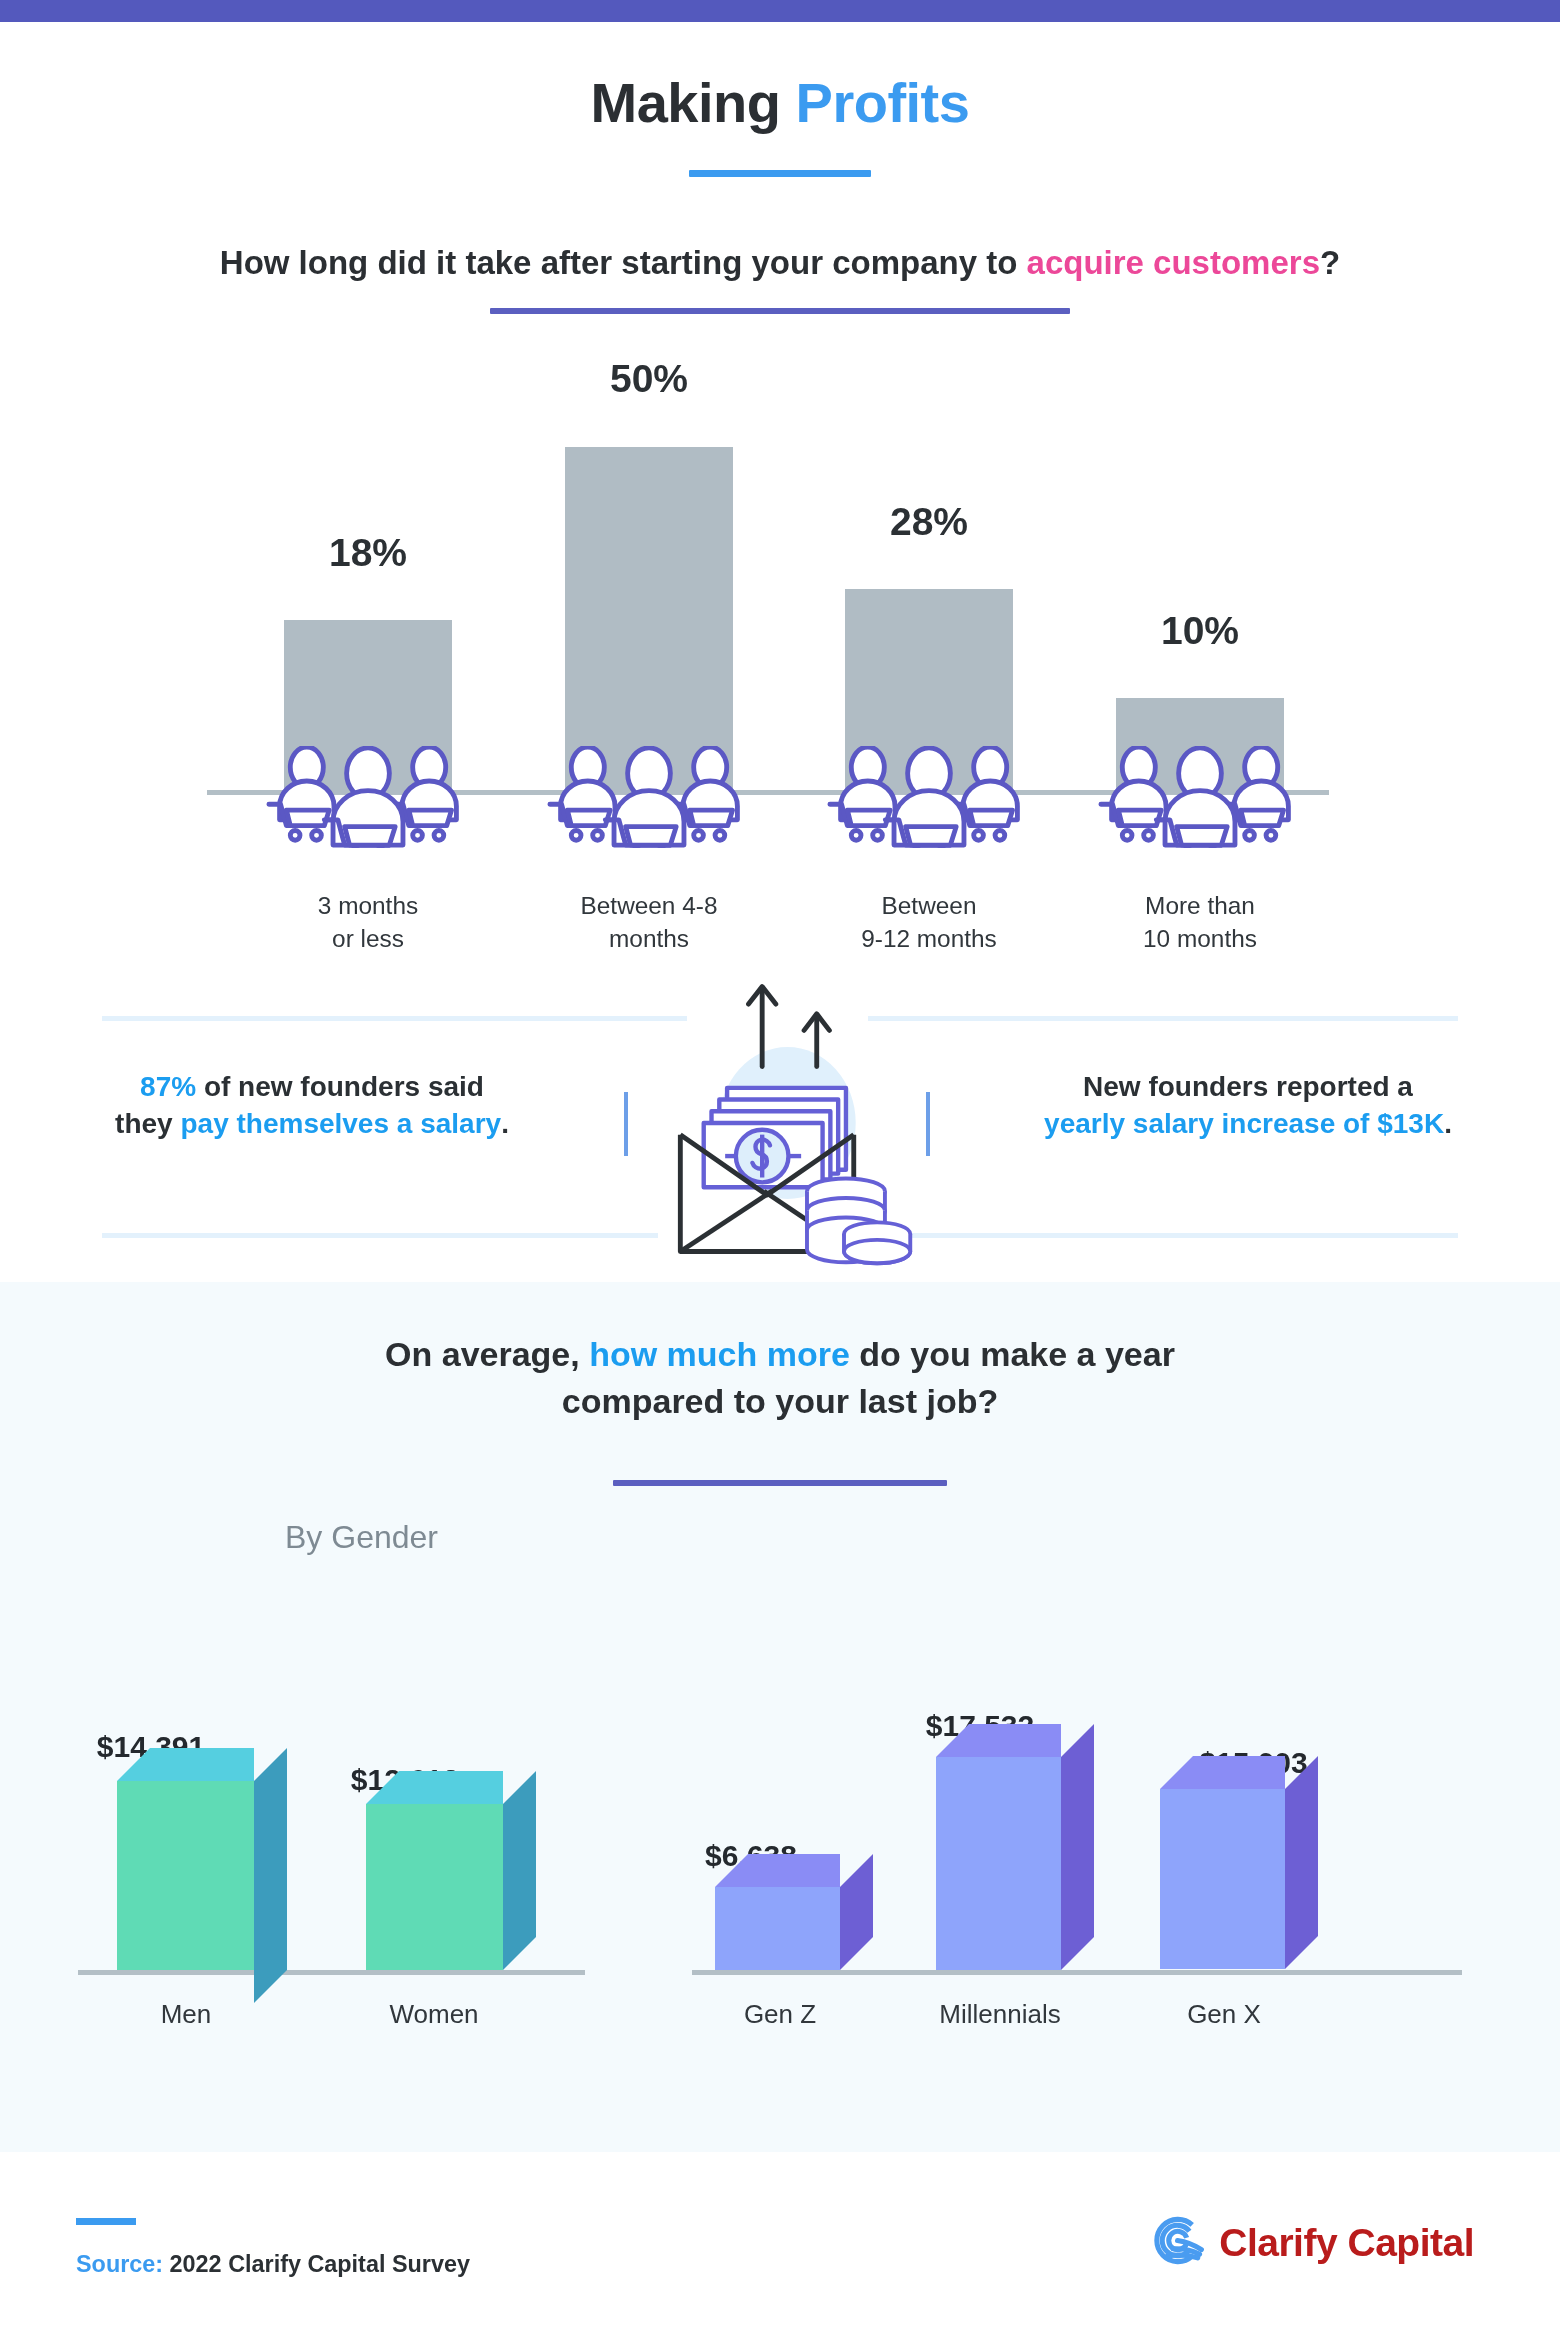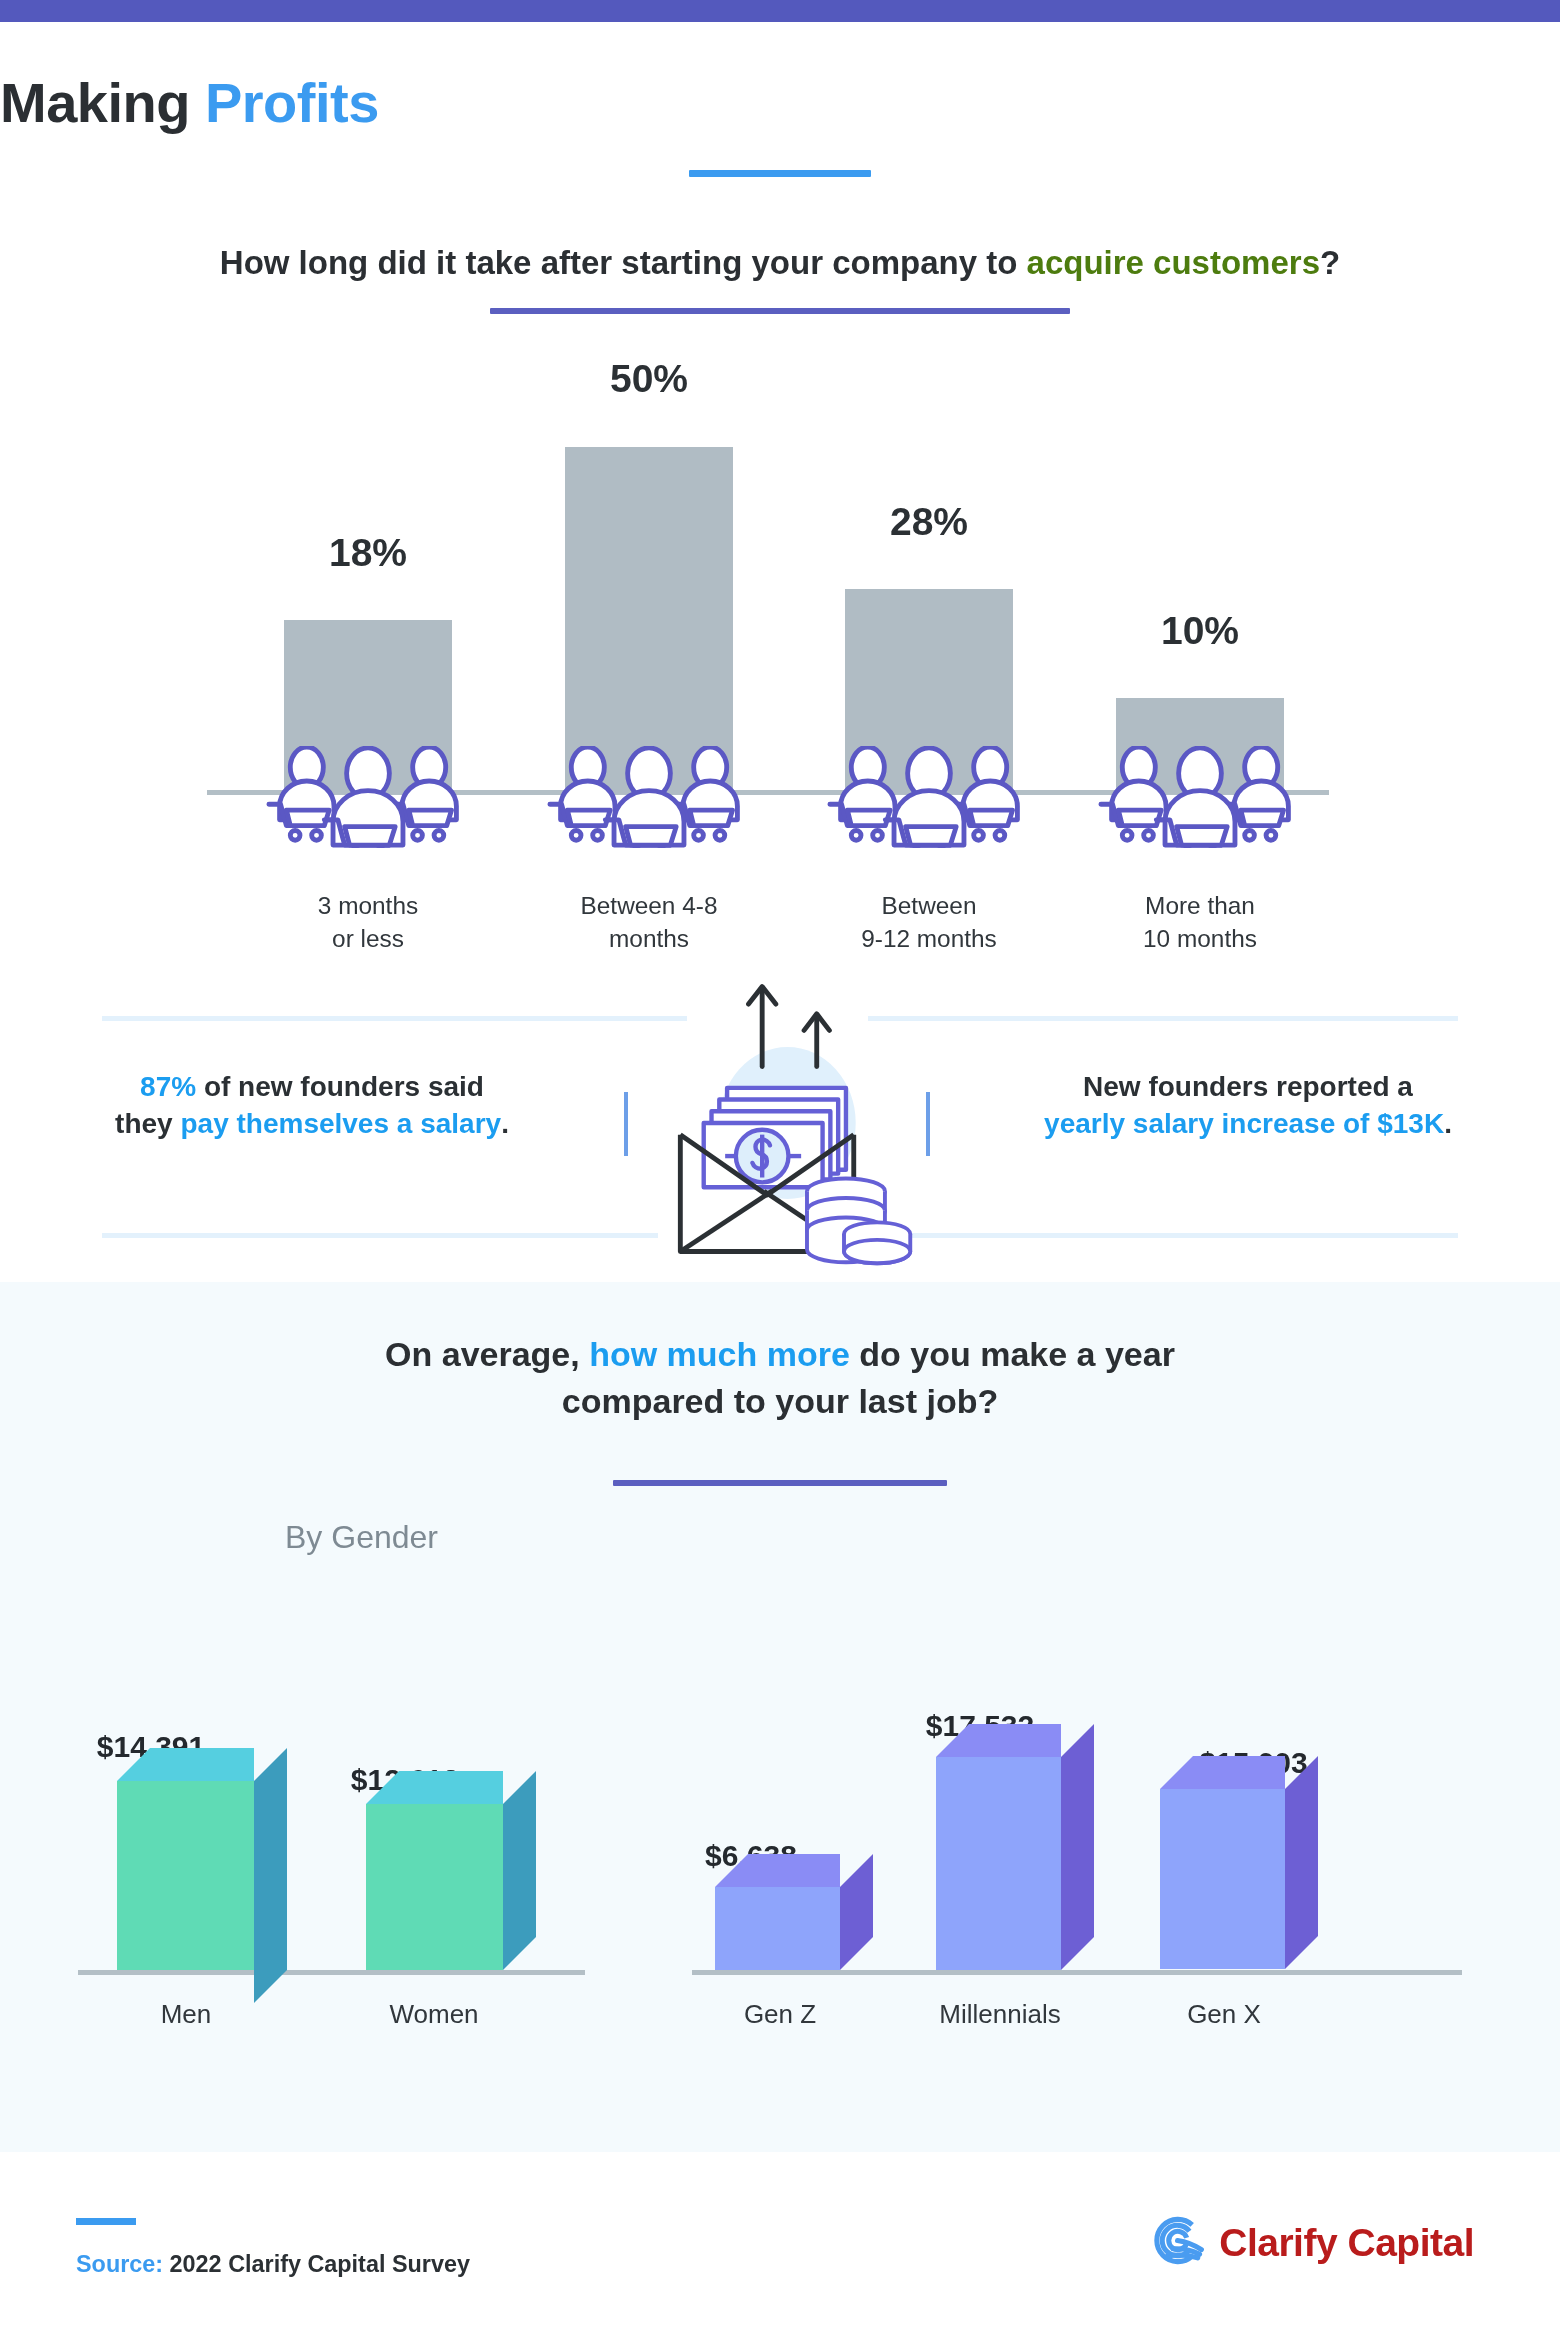--- a/index.html
+++ b/index.html
@@ -13,35 +13,35 @@
   .page { position: relative; width: 1560px; height: 2341px; background:#fff; }
 
   
   .top-bar {
     position: absolute; left:0; top:0; width:1560px; height:21.5px;
     background:#5459bd;
   }
 
   
   .main-title {
-    position:absolute; left:0; top:70px; width:1560px; 
+    position:absolute; left:0; top:70px; width:1560px; text-align:center;
     font-size:56px; font-weight:700; color:#2b2f33; letter-spacing:-0.5px;
   }
   .main-title .accent { color:#3b9bf0; }
 
   .title-rule {
     position:absolute; left:50%; transform:translateX(-50%); top:170px;
     width:182px; height:6.8px; background:#3b9bf0; border-radius:1px;
   }
 
   .q1 {
     position:absolute; left:0; top:244px; width:1560px; text-align:center;
     font-size:33px; font-weight:700; color:#2b2f33;
   }
-  .q1 .accent { color:#4d7c0f; }
+  .q1 .accent { color:#ec4899; }
 
   .q1-rule {
     position:absolute; left:50%; transform:translateX(-50%); top:308px;
     width:580px; height:5.9px; background:#5b5fc0; border-radius:1px;
   }
 
   
   .chart1 { position:absolute; left:0; top:341px; width:1560px; height:624px; }
   .chart1-axis {
     position:absolute; left:207px; top:449px; width:1122px; height:4.9px;

